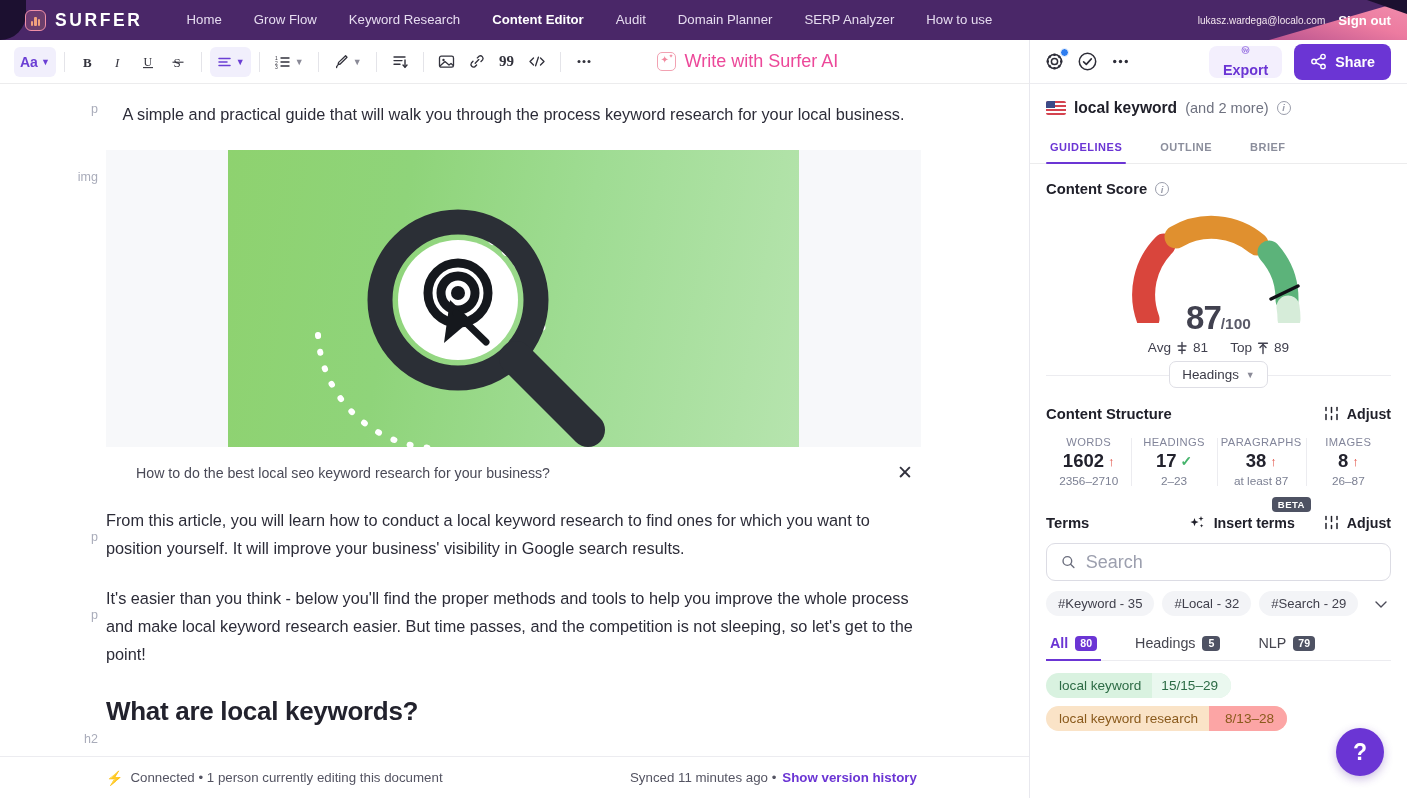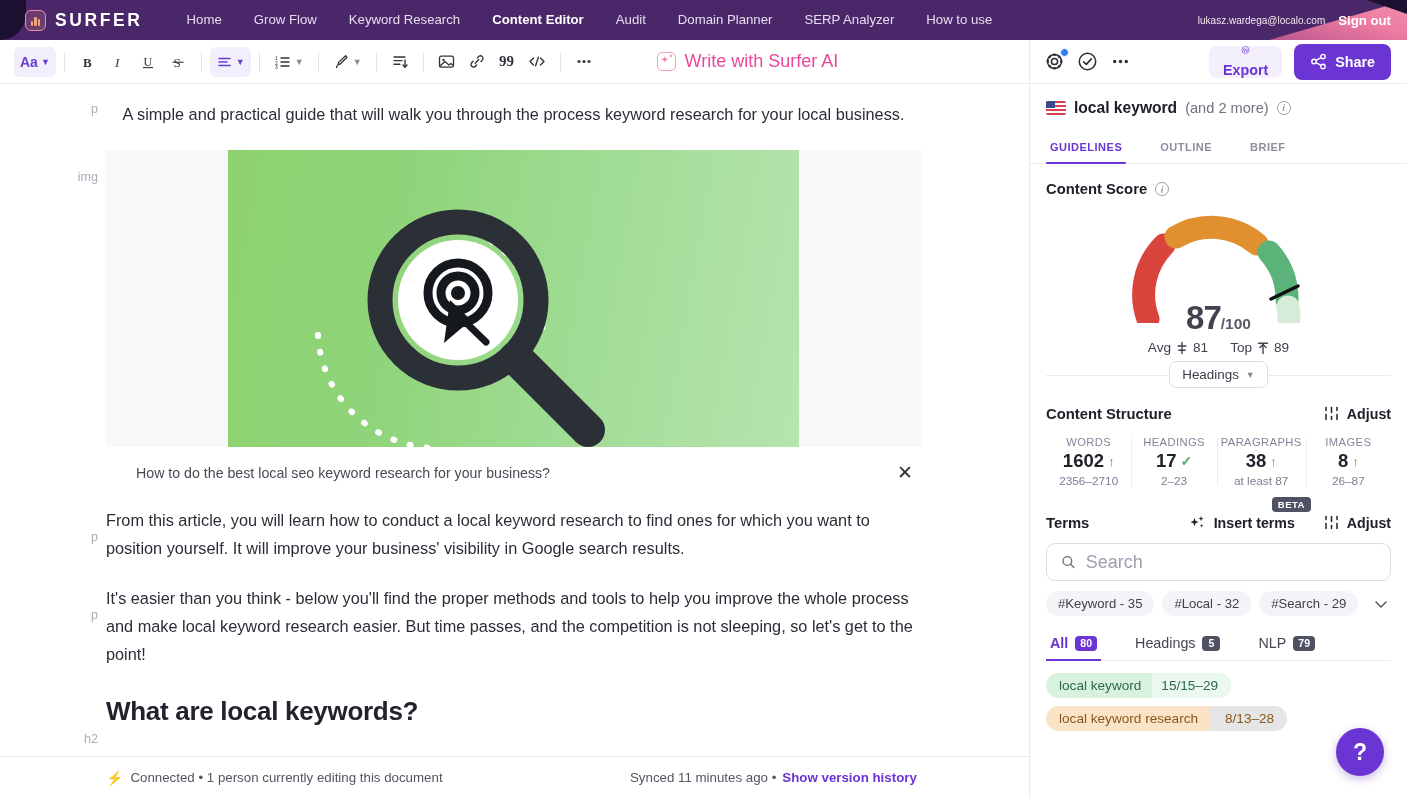--- a/index.html
+++ b/index.html
@@ -283,21 +283,21 @@
     display: inline-flex; align-items: stretch; border-radius: 14px; overflow: hidden;
     align-self: flex-start; cursor: pointer; font-size: 13.6px;
   }
   .term-name { padding: 5px 11px 5px 13px; }
   .term-count { padding: 5px 13px 5px 9px; font-weight: 400; }
   .term-chip.green { background: #d9f2e0; }
   .term-chip.green .term-name { color: #2c6b45; }
   .term-chip.green .term-count { background: #eaf8ef; color: #2c6b45; }
   .term-chip.amber { background: #fae3c7; }
   .term-chip.amber .term-name { color: #8a5a1c; }
-  .term-chip.amber .term-count { background: #e5e5e5; color: #8a5a1c; padding-left: 16px; }
+  .term-chip.amber .term-count { background: #fca5a5; color: #8a5a1c; padding-left: 16px; }
 
   .help-fab {
     position: absolute; right: 23px; bottom: 22px; width: 48px; height: 48px;
     border-radius: 50%; background: #6b35d4; color: #fff; display: flex;
     align-items: center; justify-content: center; font-size: 23px; font-weight: 700;
     cursor: pointer; box-shadow: 0 3px 10px rgba(80,30,160,.3); z-index: 20;
   }
   svg { display: block; }
 </style>
 </head>

